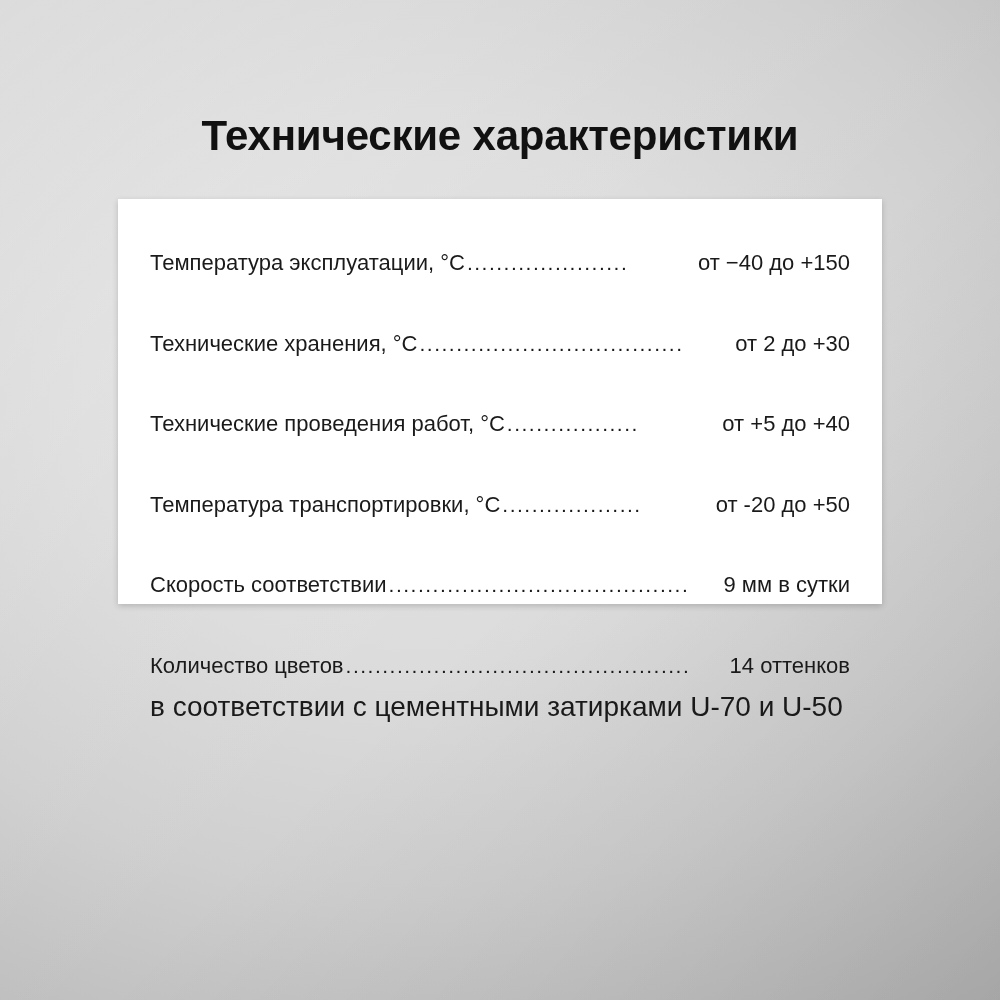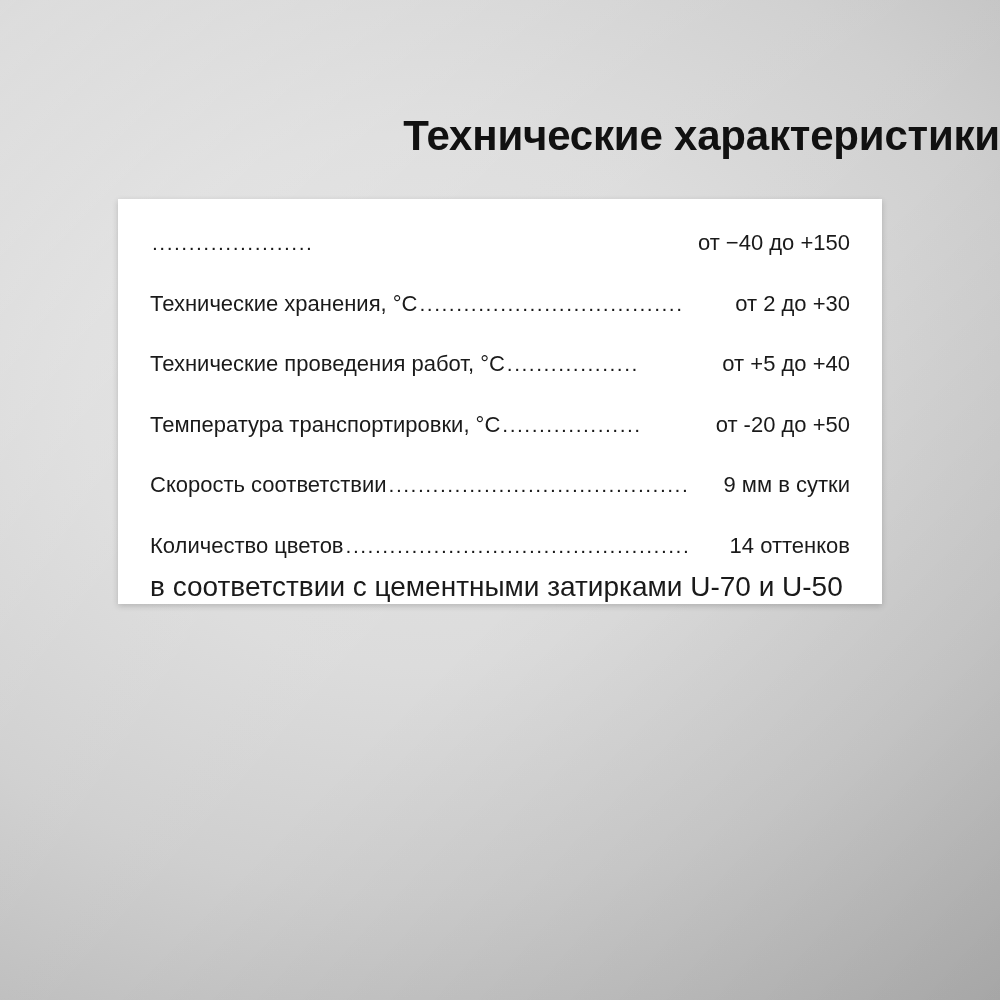--- a/index.html
+++ b/index.html
@@ -28,21 +28,21 @@
     inset: 0;
     background: linear-gradient(135deg, rgba(255,255,255,0.30) 0%, rgba(255,255,255,0.06) 35%, rgba(0,0,0,0.00) 55%, rgba(0,0,0,0.10) 100%);
     pointer-events: none;
   }
 
   .title {
     position: absolute;
     top: 112px;
     left: 0;
     width: 1000px;
-    text-align: right;
+    text-align: center;
     font-size: 42px;
     font-weight: bold;
     color: #111111;
     letter-spacing: -0.2px;
     z-index: 2;
   }
 
   .card {
     position: absolute;
     left: 118px;
@@ -84,20 +84,21 @@
     flex: 1 1 auto;
     overflow: hidden;
     white-space: nowrap;
     color: #1a1a1a;
     letter-spacing: 1.5px;
     padding: 0 2px;
     font-size: 21px;
   }
   .spec-value {
     flex: 0 0 auto;
+    margin-top: 20px;
   }
 
   .spec-note {
     font-size: 28px;
     color: #1a1a1a;
     line-height: 1.25;
     margin-top: 10px;
     white-space: nowrap;
   }
 </style>
@@ -105,20 +106,21 @@
 <body>
 
 <div class="page">
 
   <div class="title">Технические характеристики</div>
 
   <div class="card">
     <ul class="spec-list">
 
       <li class="spec-row">
+        <span class="spec-label">Температура эксплуатации, °C</span>
         <span class="spec-dots">......................</span>
         <span class="spec-value">от −40 до +150</span>
       </li>
 
       <li class="spec-row">
         <span class="spec-label">Технические хранения, °C</span>
         <span class="spec-dots">....................................</span>
         <span class="spec-value">от 2 до +30</span>
       </li>
 

